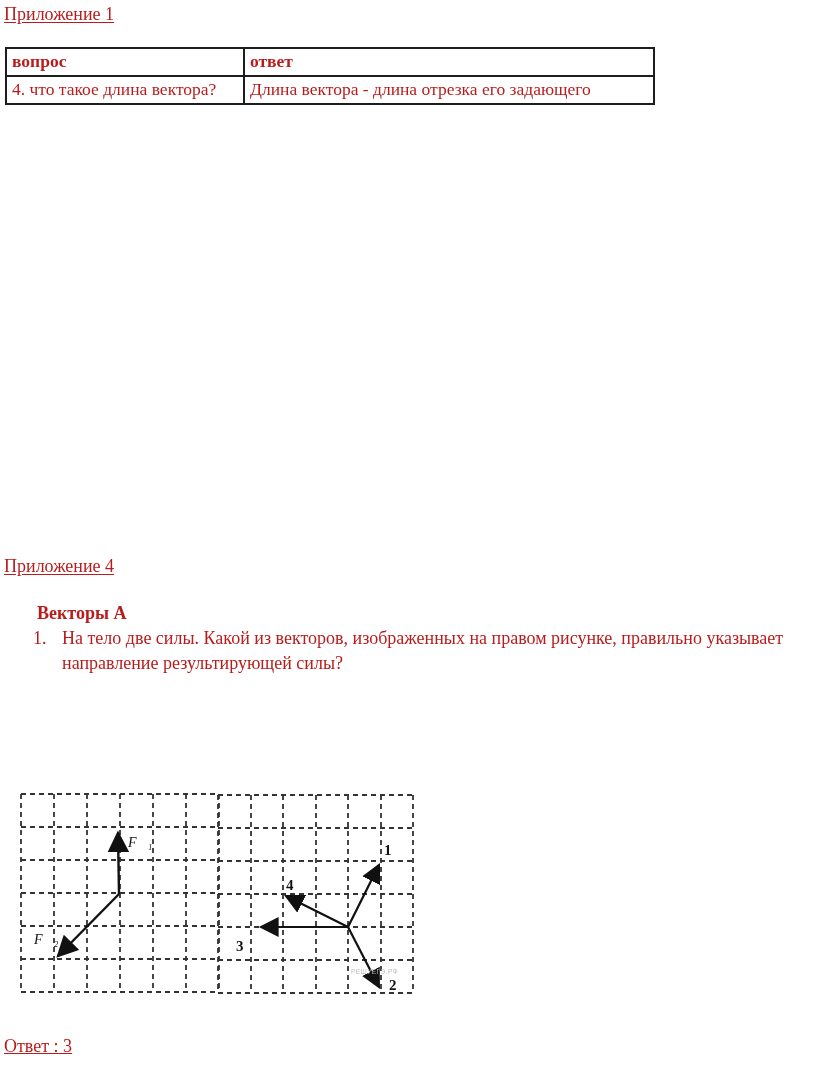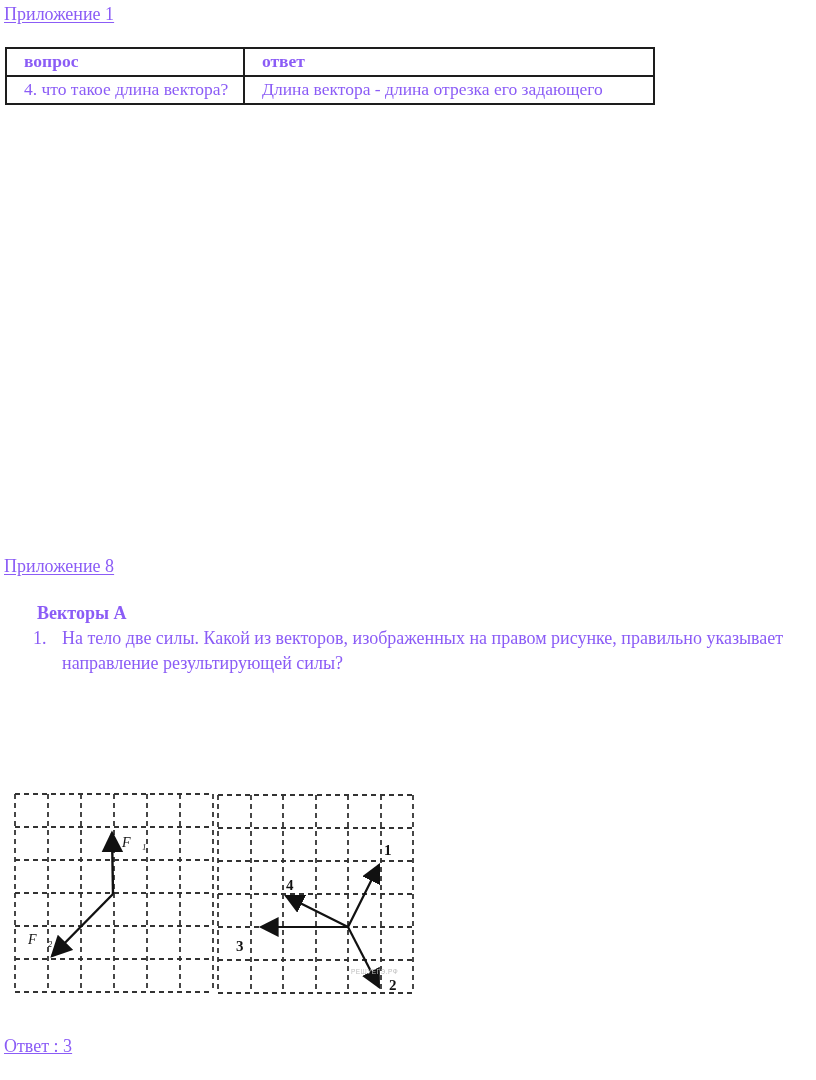--- a/index.html
+++ b/index.html
@@ -1,49 +1,49 @@
 <!DOCTYPE html>
 <html><head>
 <meta charset="utf-8">
 <style>
   html,body { margin:0; padding:0; background:#fff; }
   .page {
     position:relative; width:816px; height:1080px; background:#ffffff;
-    font-family:"Liberation Serif","DejaVu Serif",serif; color:#8b5cf6;
+    font-family:"Liberation Serif","DejaVu Serif",serif; color:#b91c1c;
     overflow:hidden;
   }
   .underline-title {
     position:absolute; font-size:18px; text-decoration:underline;
     text-underline-offset:2px; white-space:nowrap;
   }
   #appendix1-title { left:4px; top:4px; }
   #appendix2-title { left:4px; top:556px; }
 
   table.qa {
     position:absolute; left:5px; top:47px; width:648px;
     border-collapse:collapse; table-layout:fixed;
   }
   table.qa th, table.qa td {
-    border:2px solid #1d1d1d; padding:0 5px 2px 17px; vertical-align:top;
+    border:2px solid #1d1d1d; padding:0 5px 2px 5px; vertical-align:top;
     text-align:left; font-size:17.5px; line-height:24px; font-weight:normal;
   }
   table.qa th { font-weight:bold; height:22px; }
 
   .level-heading {
     position:absolute; left:37px; top:603px; font-size:18px; font-weight:bold;
   }
   .q-item {
     position:absolute; left:33px; top:626px; width:781px;
     display:flex; font-size:18px; line-height:25px;
   }
   .q-num { width:29px; flex:0 0 29px; }
   .q-text { flex:1; }
 
   .fig { position:absolute; }
-  #figure-left  { left:12px;  top:791px;text-decoration:underline; }
+  #figure-left  { left:18px;  top:791px;text-decoration:underline; }
   #figure-right { left:216px; top:793px; }
   .fig svg { display:block; }
 
   .answer-line { position:absolute; left:4px; top:1036px; font-size:18px;text-decoration:underline; }
 
   .veclabel { font-family:"Liberation Serif","DejaVu Serif",serif; font-style:italic;
               font-size:14px; fill:#111; }
   .numlabel { font-family:"Liberation Serif","DejaVu Serif",serif; font-weight:600;
               font-size:15px; fill:#111; }
   .watermark { font-family:"Liberation Sans","DejaVu Sans",sans-serif;
@@ -68,21 +68,21 @@
       </tr>
     </thead>
     <tbody>
       <tr>
         <td>4. что такое длина вектора?</td>
         <td>Длина вектора - длина отрезка его задающего</td>
       </tr>
     </tbody>
   </table>
 
-  <div id="appendix2-title" class="underline-title">Приложение 8</div>
+  <div id="appendix2-title" class="underline-title">Приложение 4</div>
 
   <div class="level-heading">Векторы А</div>
 
   <div class="q-item">
     <span class="q-num">1.</span>
     <span class="q-text">На тело две силы. Какой из векторов, изображенных на правом рисунке, правильно указывает направление результирующей силы?</span>
   </div>
 
   <div id="figure-left" class="fig">
     <svg width="204" height="204" viewBox="0 0 204 204">

